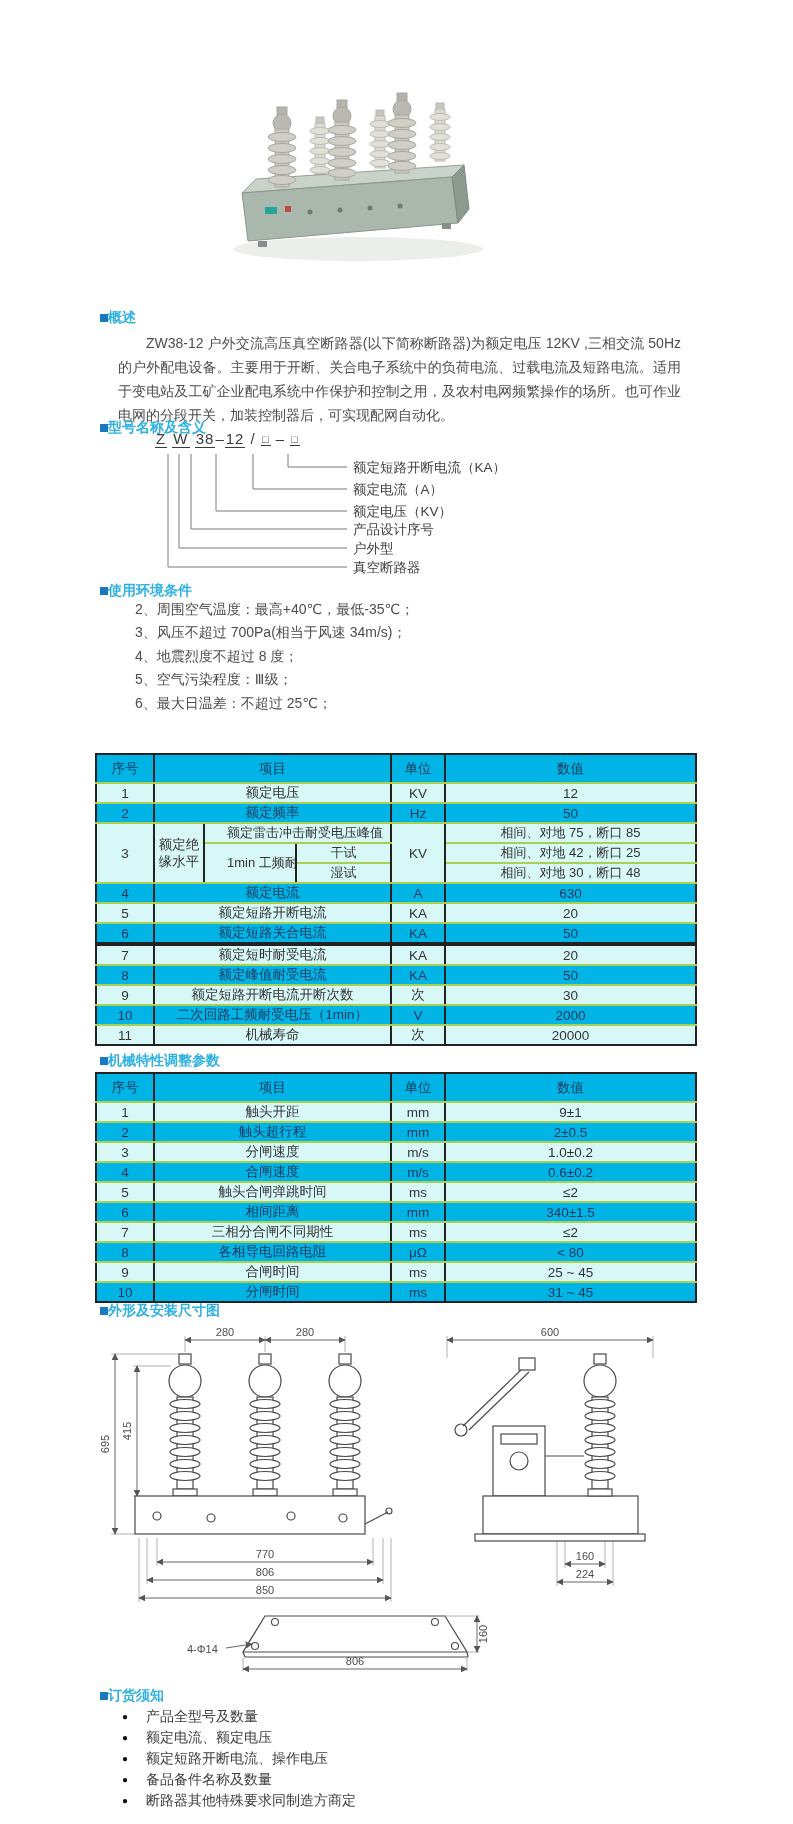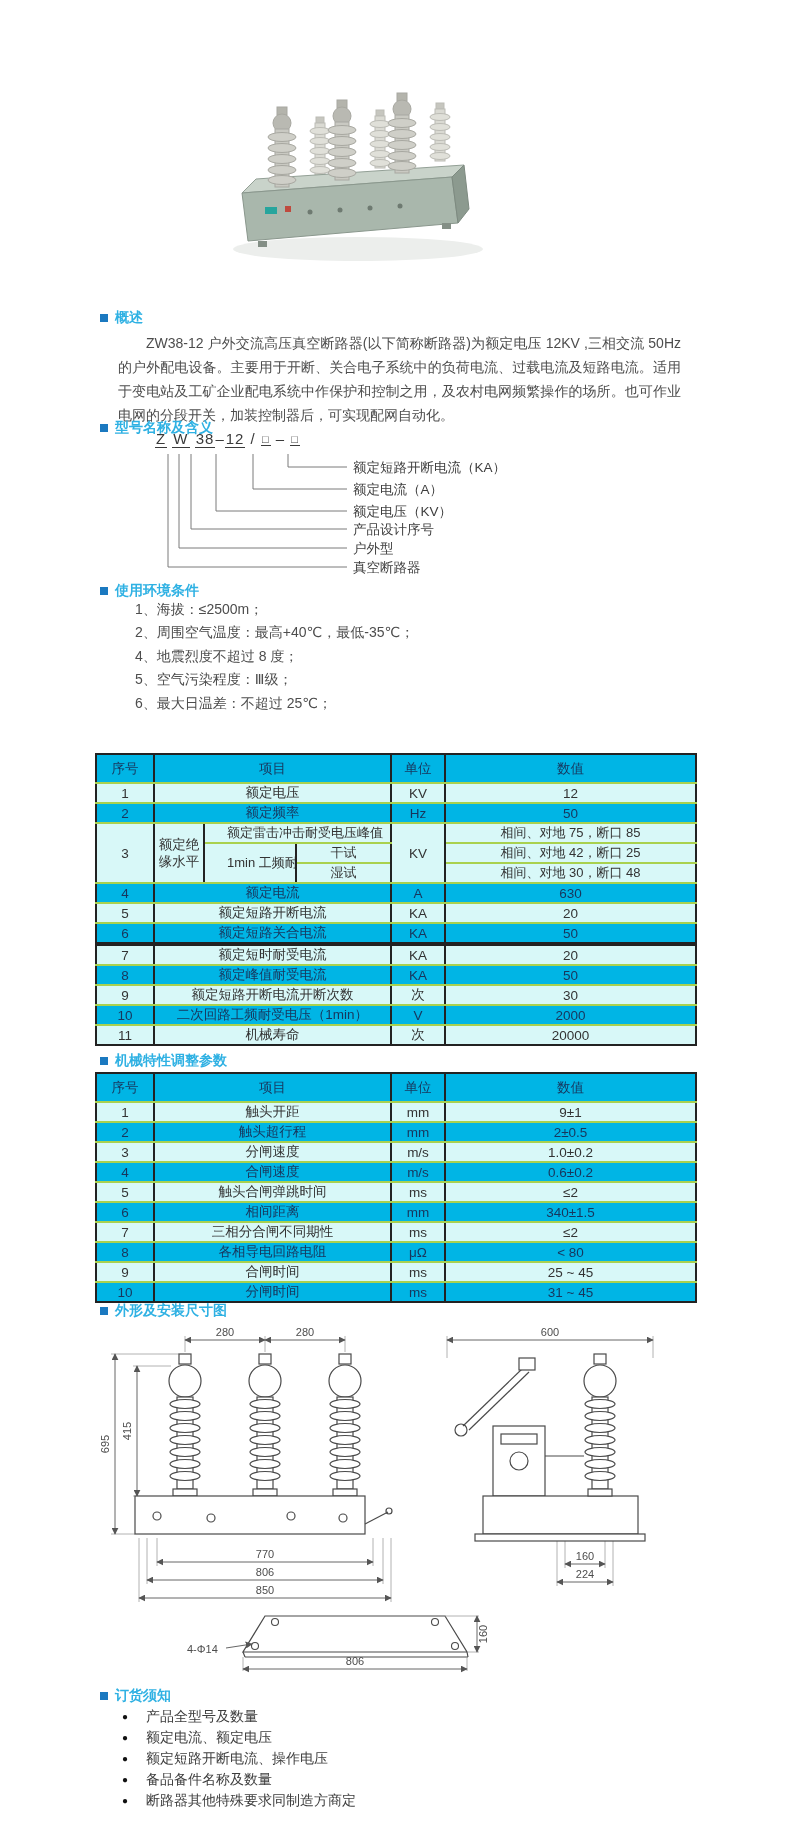--- a/index.html
+++ b/index.html
@@ -1,21 +1,21 @@
 <!DOCTYPE html>
 <html><head>
 <meta charset="utf-8">
 <style>
   *{margin:0;padding:0;box-sizing:border-box}
   html,body{background:#fff}
   .page{position:relative;width:793px;height:1824px;background:#fff;overflow:hidden;
         font-family:"Liberation Sans","DejaVu Sans",sans-serif;color:#4d4d4d}
   .abs{position:absolute}
   
-  .heading{position:absolute;left:100px;display:flex;align-items:center;gap:7px;
+  .heading{position:absolute;left:100px;display:flex;align-items:center;
            font-size:14px;font-weight:bold;color:#2fb1e3;height:16px}
   .sq{width:8px;height:8px;background:#1b79c0;flex:0 0 auto}
   
   .para{position:absolute;left:118px;width:563px;font-size:14px;line-height:24px;
         color:#4d4d4d;text-align:justify;text-indent:2em}
   
   .model-code{position:absolute;left:155px;top:430px;font-size:15px;color:#3a3a3a;letter-spacing:1px}
   .model-code .u{border-bottom:1.5px solid #3a3a3a;padding:0 1px}
   .model-code .bx{font-size:11px;vertical-align:1px}
   
@@ -130,22 +130,22 @@
     <text class="lbltxt" x="258" y="80">产品设计序号</text>
     <text class="lbltxt" x="258" y="99">户外型</text>
     <text class="lbltxt" x="258" y="118">真空断路器</text>
   </svg>
 
   <div class="heading" style="top:583px">
     <span class="sq"></span>
     <span>使用环境条件</span>
   </div>
   <div class="env">
-    <div>1、海拔：≤2500m；</div>
     <div>2、周围空气温度：最高+40℃，最低-35℃；</div>
+    <div>3、风压不超过 700Pa(相当于风速 34m/s)；</div>
     <div>4、地震烈度不超过 8 度；</div>
     <div>5、空气污染程度：Ⅲ级；</div>
     <div>6、最大日温差：不超过 25℃；</div>
   </div>
 
   <div class="heading" style="top:773px">
     <span class="sq"></span>
     <span>主要技术参数</span>
   </div>
   <table class="ptable" style="top:753px">

